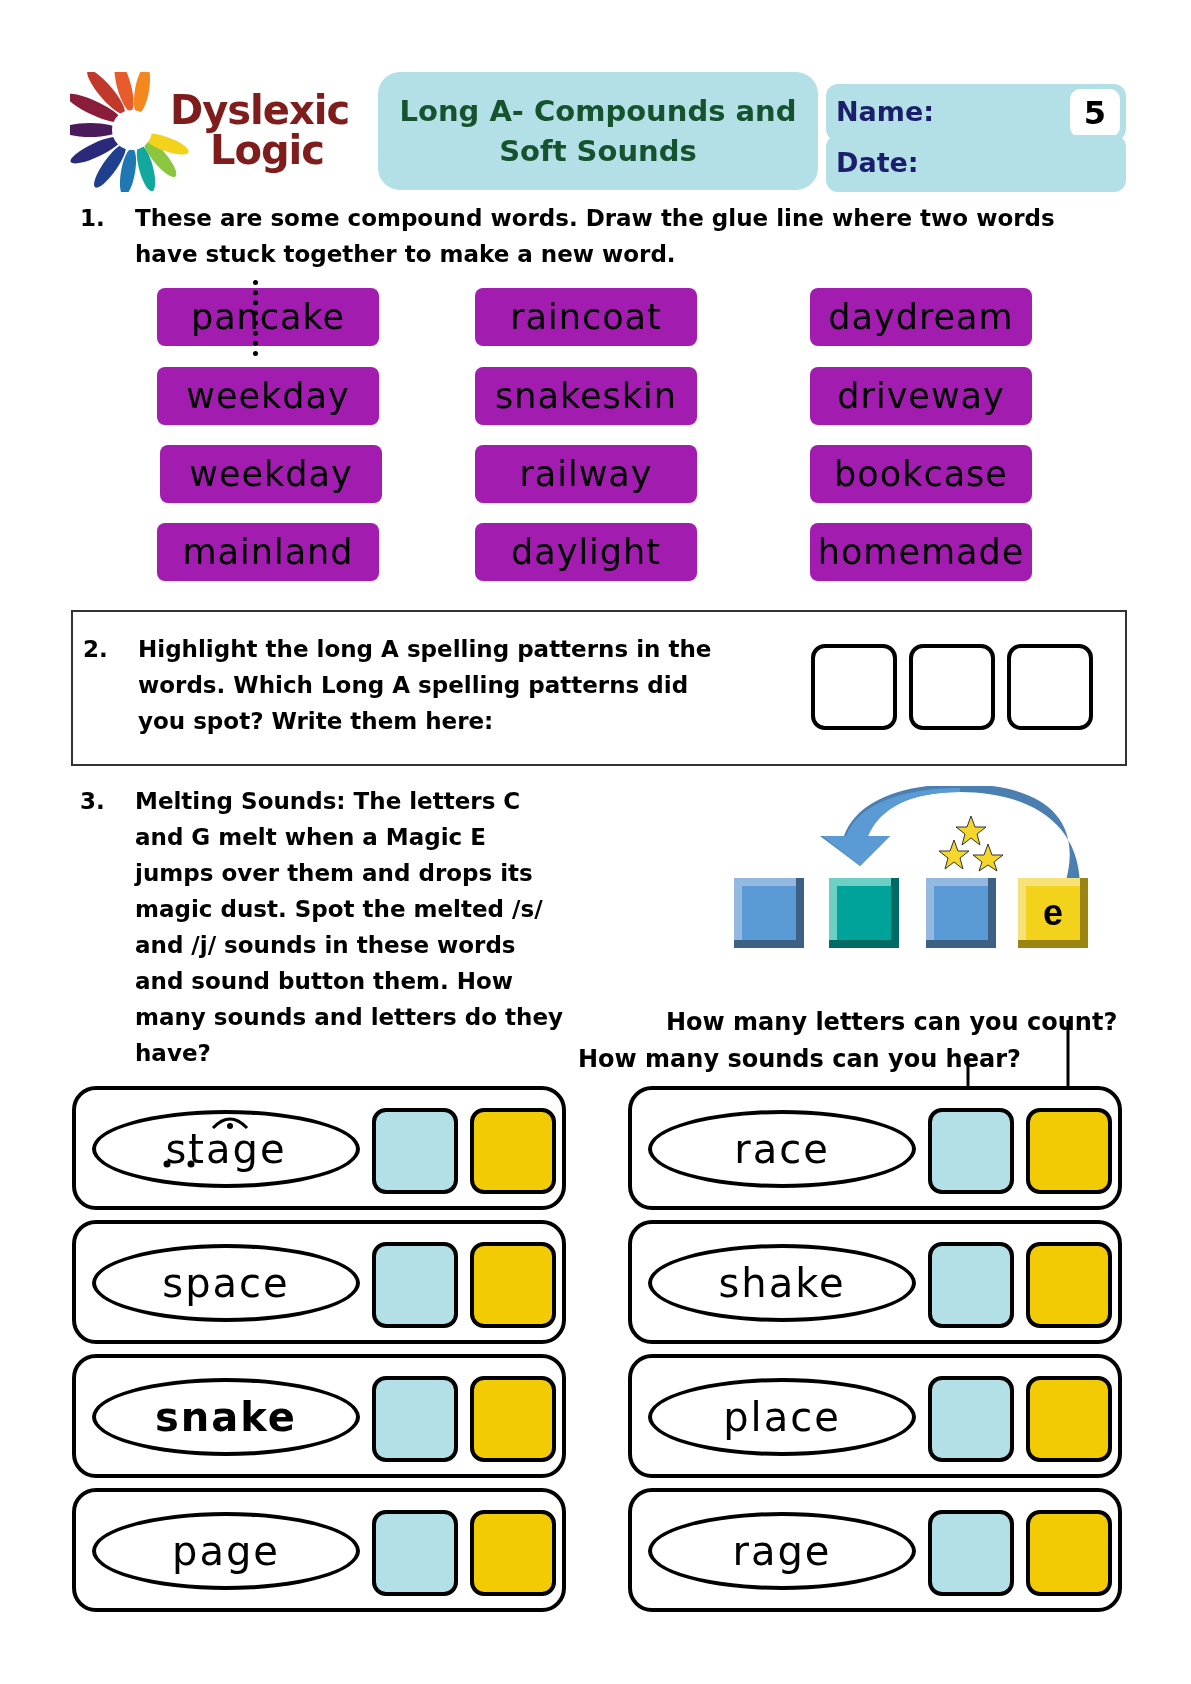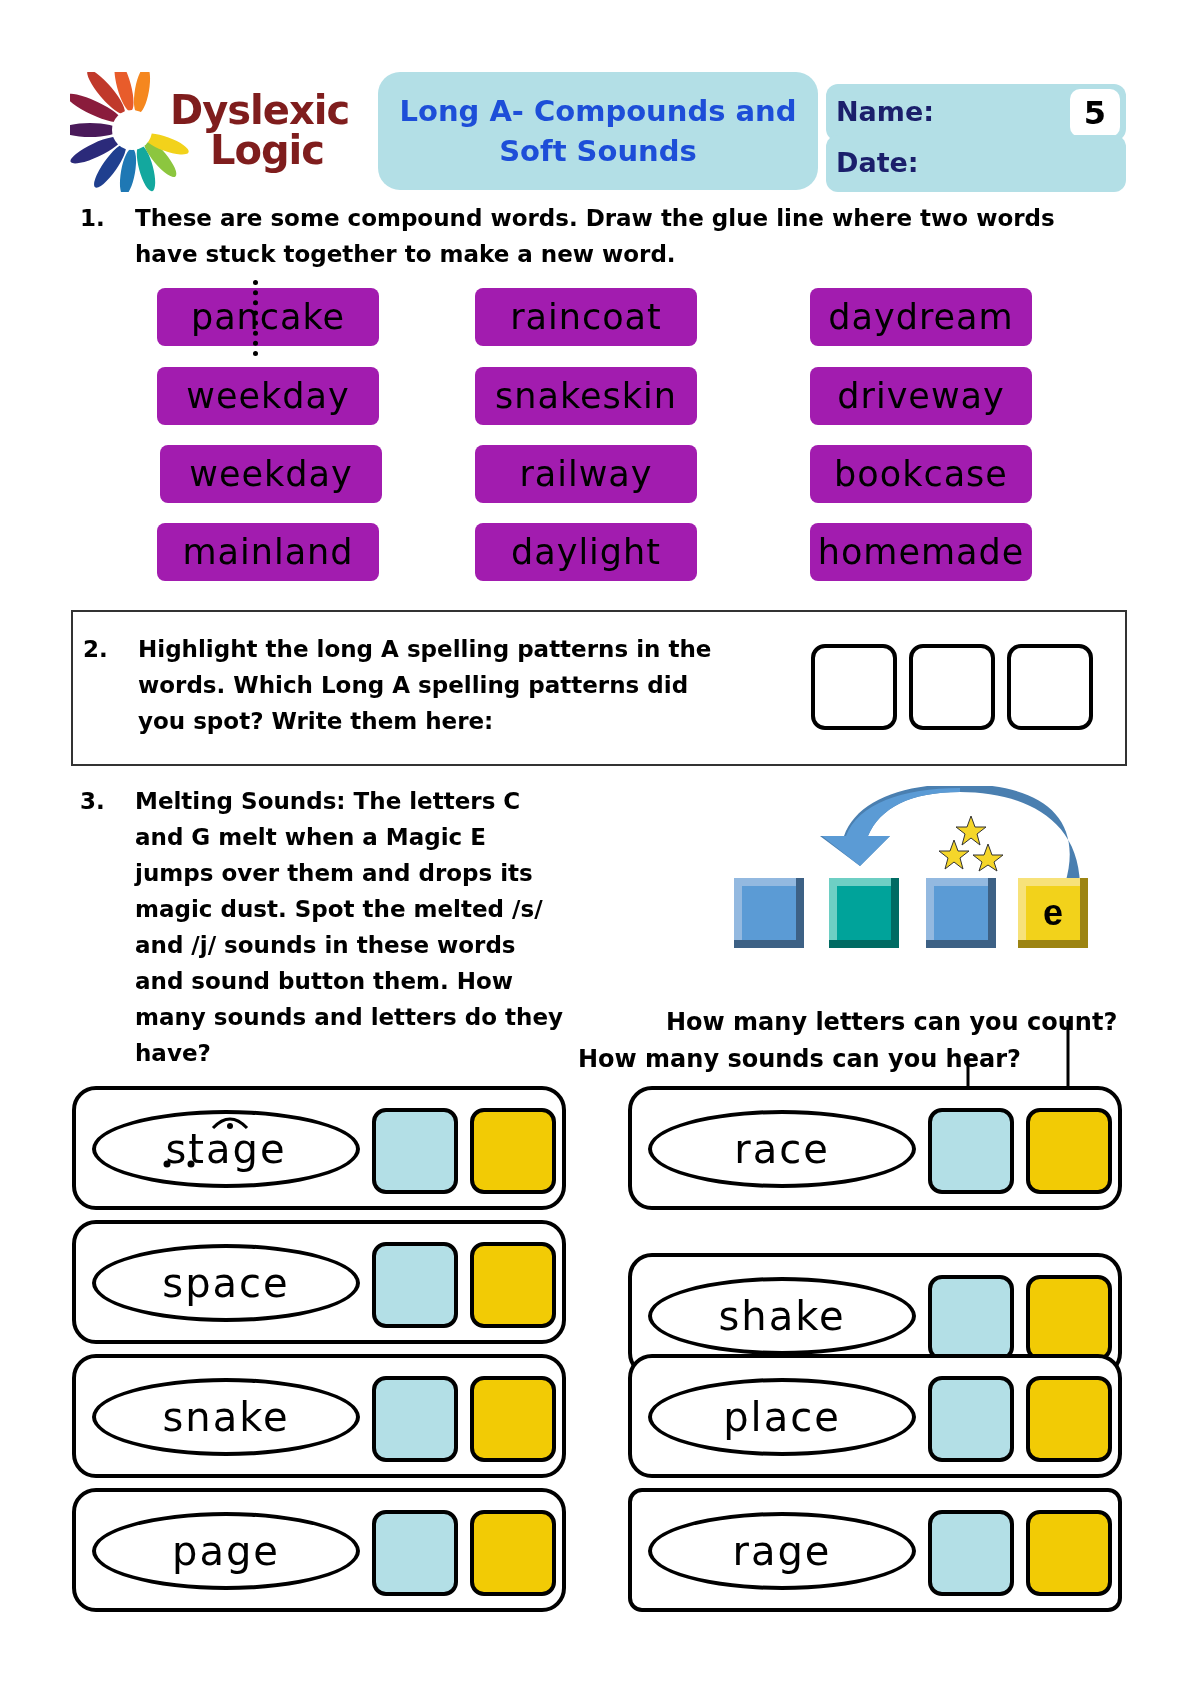--- a/index.html
+++ b/index.html
@@ -8,21 +8,21 @@
 
   .abs { position: absolute; }
 
   
   .logo { left: 70px; top: 72px; width: 300px; height: 120px; }
   .logo-text { position: absolute; left: 100px; top: 18px; color: #7f1d1d; font-family: "DejaVu Sans", sans-serif; font-weight: bold; line-height: 40px; }
   .logo-text .l1 { font-size: 40px; letter-spacing: -1px; display: block; }
   .logo-text .l2 { font-size: 40px; letter-spacing: -1px; display: block; padding-left: 40px; }
 
   .title-box { left: 378px; top: 72px; width: 440px; height: 118px; background: #b3dfe6; border-radius: 22px; display: flex; align-items: center; justify-content: center; text-align: center; }
-  .title-box span { color: #1d4ed8; font-size: 29px; font-weight: bold; line-height: 40px; white-space: pre-line; }
+  .title-box span { color: #14532d; font-size: 29px; font-weight: bold; line-height: 40px; white-space: pre-line; }
 
   .name-box { left: 826px; top: 72px; width: 300px; height: 57px; background: #b3dfe6; border-radius: 12px; margin-top: 12px; }
   .date-box { left: 826px; top: 135px; width: 300px; height: 57px; background: #b3dfe6; border-radius: 12px; }
   .field-label { position: absolute; left: 10px; top: 12px; color: #1b1f6b; font-size: 27px; font-weight: bold; }
   .num-badge { position: absolute; right: 6px; top: 5px; width: 50px; height: 48px; background: #fff; border-radius: 10px; display: flex; align-items: center; justify-content: center; font-size: 32px; font-weight: bold; }
 
   
   .q-num { font-size: 23px; font-weight: bold; }
   .q-text { font-size: 23px; font-weight: bold; line-height: 36px; }
 
@@ -167,43 +167,43 @@
   <circle cx="75" cy="18" r="3" fill="#000"></circle>
   <circle cx="12" cy="56" r="3.5" fill="#000"></circle>
   <circle cx="36" cy="56" r="3.5" fill="#000"></circle>
 </svg>
 
 <div class="abs row" style="left:72px;top:1220px;">
   <div class="oval">space</div>
   <div class="sq-blue"></div>
   <div class="sq-yellow"></div>
 </div>
-<div class="abs row" style="left:72px;top:1354px;">
+<div class="abs row" style="left:72px;top:1354px;font-weight:bold;">
   <div class="oval">snake</div>
   <div class="sq-blue"></div>
   <div class="sq-yellow"></div>
 </div>
 <div class="abs row" style="left:72px;top:1488px;">
   <div class="oval">page</div>
   <div class="sq-blue"></div>
   <div class="sq-yellow"></div>
 </div>
 
 <div class="abs row" style="left:628px;top:1086px;">
   <div class="oval">race</div>
   <div class="sq-blue"></div>
   <div class="sq-yellow"></div>
 </div>
-<div class="abs row" style="left:628px;top:1220px;margin-top:33px;">
+<div class="abs row" style="left:628px;top:1220px;">
   <div class="oval">shake</div>
   <div class="sq-blue"></div>
   <div class="sq-yellow"></div>
 </div>
 <div class="abs row" style="left:628px;top:1354px;">
   <div class="oval">place</div>
   <div class="sq-blue"></div>
   <div class="sq-yellow"></div>
 </div>
-<div class="abs row" style="left:628px;top:1488px;border-radius:14px;">
+<div class="abs row" style="left:628px;top:1488px;">
   <div class="oval">rage</div>
   <div class="sq-blue"></div>
   <div class="sq-yellow"></div>
 </div>
 
 </body></html>

